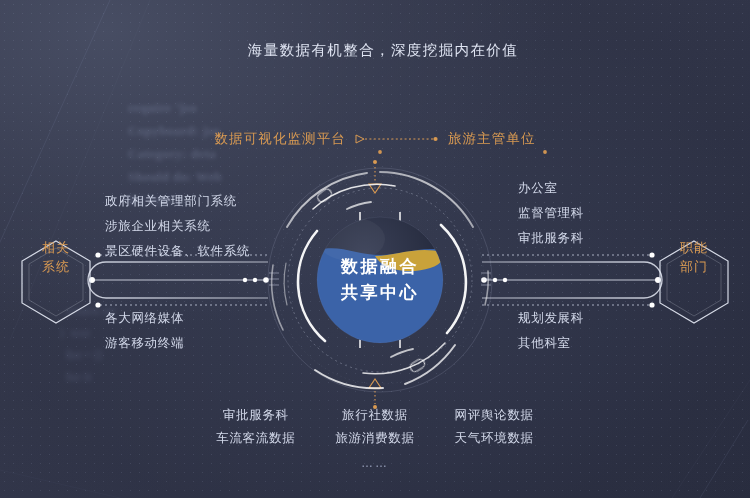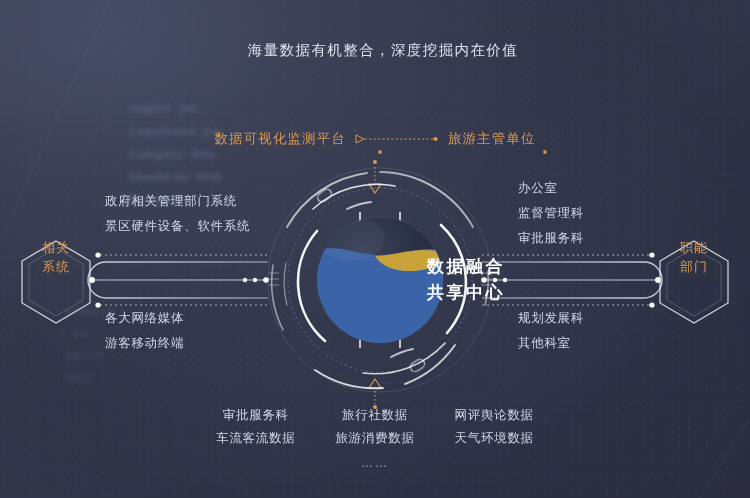--- a/index.html
+++ b/index.html
@@ -192,21 +192,21 @@
   }
   #center-text {
     position: absolute;
     left: 255px;
     top: 155px;
     width: 250px;
     height: 250px;
     display: flex;
     flex-direction: column;
     justify-content: center;
-    align-items: flex-end;
+    align-items: center;
     pointer-events: none;
   }
   #center-text div {
     font-size: 17px;
     font-weight: bold;
     color: #ffffff;
     letter-spacing: 2.5px;
     line-height: 26px;
   }
 
@@ -255,20 +255,21 @@
     <svg id="topconn" viewBox="0 0 86 14">
       <path d="M 10 7 L 2 3 L 2 11 Z" fill="none" stroke="#d99a52" stroke-width="1"></path>
       <line x1="11" y1="7" x2="79" y2="7" stroke="#d99a52" stroke-width="1.2" stroke-dasharray="2 2.4"></line>
       <circle cx="81.5" cy="7" r="2.1" fill="#d99a52"></circle>
     </svg>
     <span class="amber-label">旅游主管单位</span>
   </div>
 
   <div class="side-list" id="left-top">
     <div>政府相关管理部门系统</div>
+    <div>涉旅企业相关系统</div>
     <div>景区硬件设备、软件系统</div>
   </div>
 
   <div class="side-list" id="right-top">
     <div>办公室</div>
     <div>监督管理科</div>
     <div>审批服务科</div>
   </div>
 
   <div class="side-list" id="left-bot">

